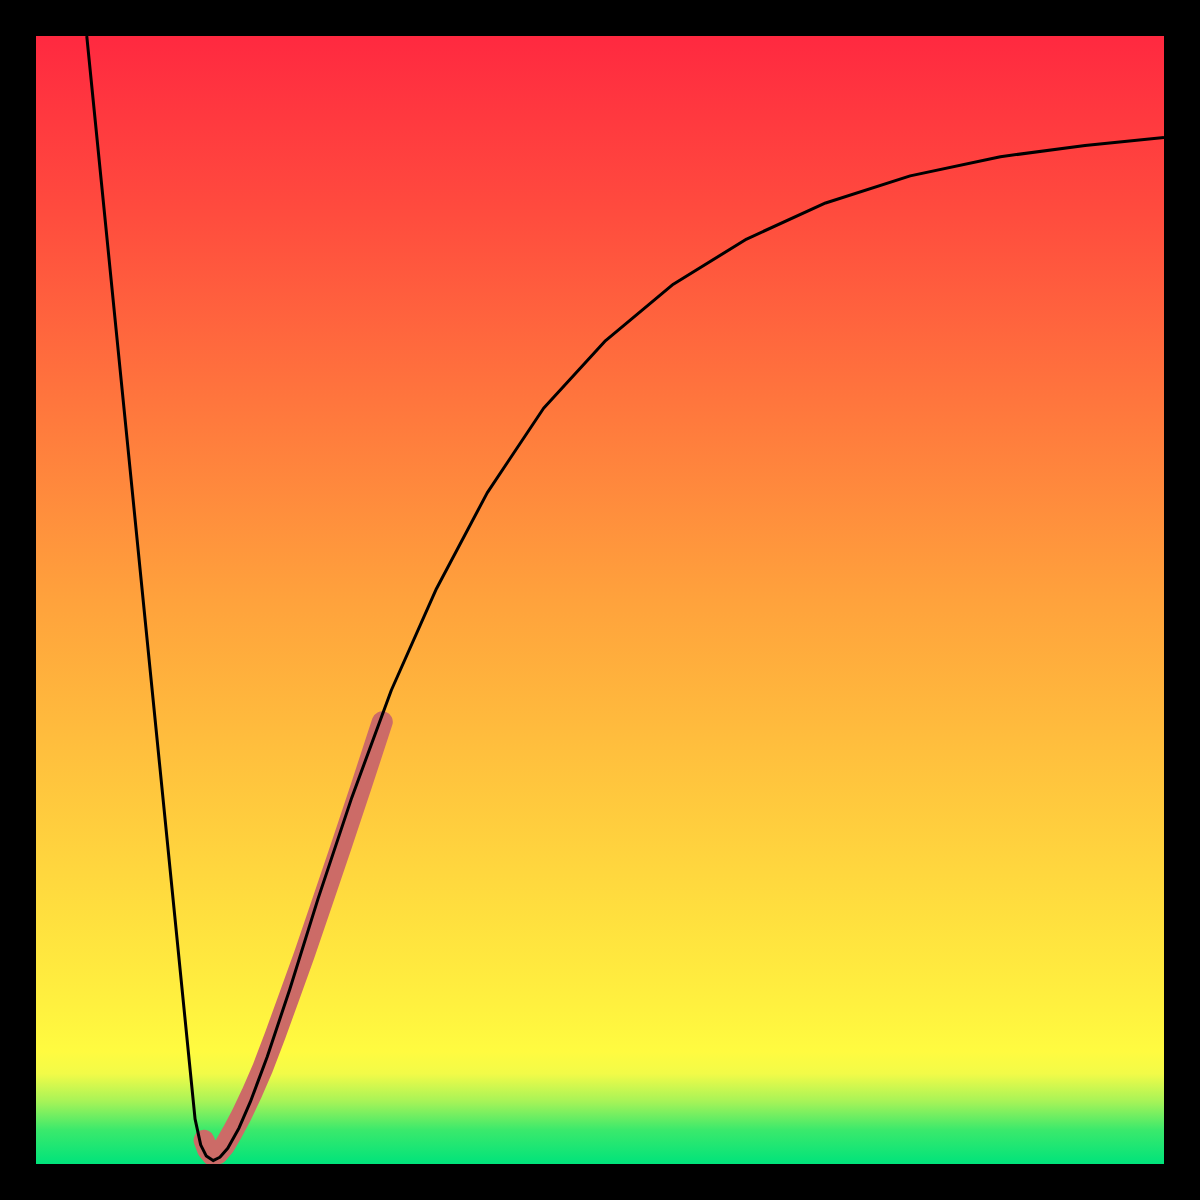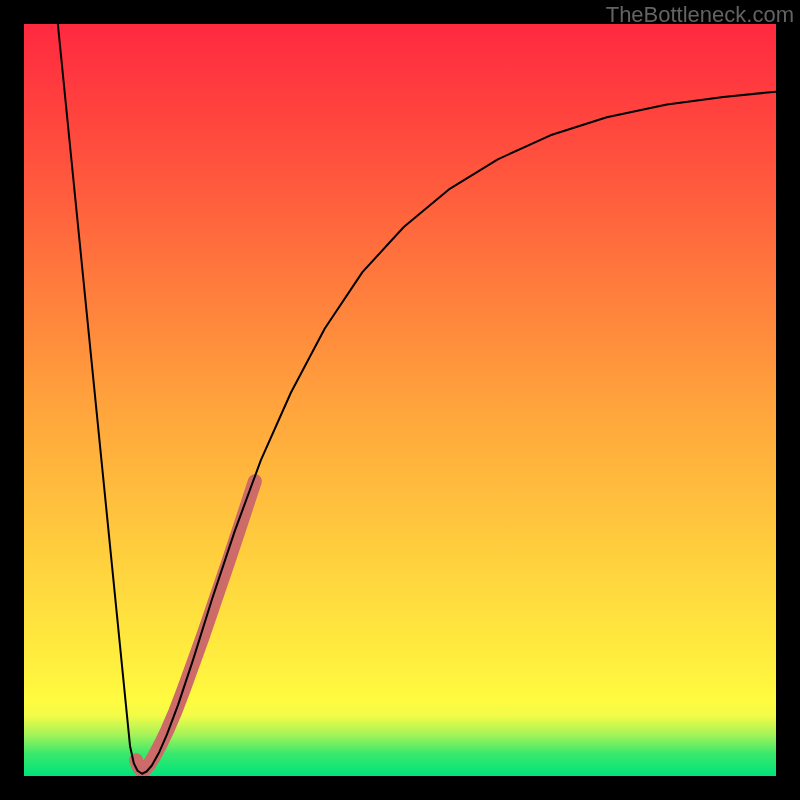--- a/index.html
+++ b/index.html
@@ -31,21 +31,20 @@
     height: 752px;
   }
   svg {
     display: block;
   }
 </style>
 </head>
 <body>
 
 <div class="chart-container">
-  <div class="watermark">TheBottleneck.com</div>
   <div class="plot-area">
     <svg id="chart-svg" width="752" height="752" viewBox="0 0 752 752">
       <defs>
         <linearGradient id="bg-grad" x1="0" y1="1" x2="0" y2="0">
             <stop offset="0%" stop-color="#00e37b"></stop>
             <stop offset="3%" stop-color="#3ae96c"></stop>
             <stop offset="5.5%" stop-color="#a5f358"></stop>
             <stop offset="8%" stop-color="#f2fb48"></stop>
             <stop offset="10%" stop-color="#fffb40"></stop>
             <stop offset="14.000000000000002%" stop-color="#fff13f"></stop>

